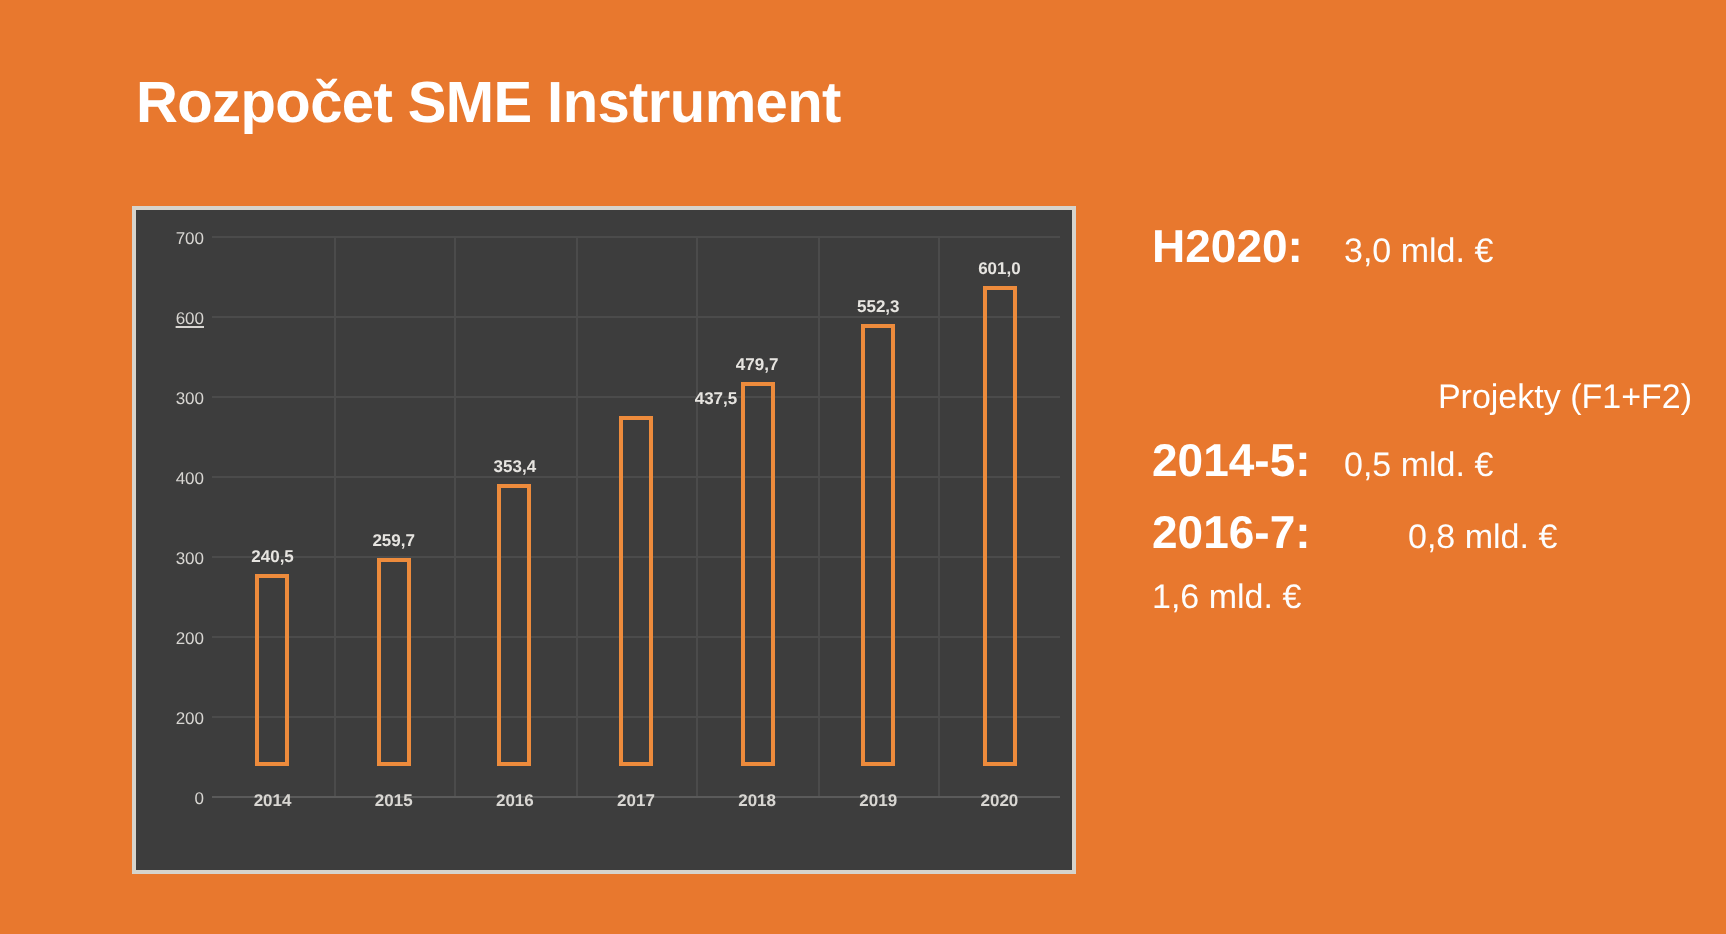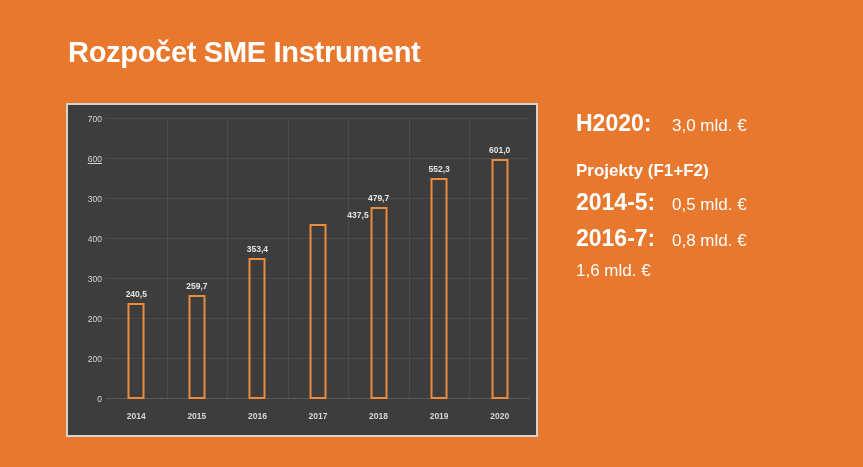--- a/index.html
+++ b/index.html
@@ -82,21 +82,21 @@
   }
   .axis-base {
     position: absolute;
     left: 0; right: 0; bottom: 0;
     height: 1px;
     background: #5a5a5a;
   }
 
   .bar-slot {
     position: absolute;
-    bottom: 0;
+    bottom: 16px;
     top: 0;
     text-align: right;
   }
   .bar {
     position: absolute;
     bottom: 0;
     left: 50%;
     transform: translateX(-50%);
     width: 17px;
     border: 2px solid #ed8b3c;
@@ -143,25 +143,26 @@
     flex: 0 0 96px;
   }
   .info-value {
     font-size: 17px;
     font-weight: normal;
     color: #fdfdfd;
   }
   #info-h2020 { margin-bottom: 0; }
   #info-heading {
     font-size: 17px;
-    font-weight: bold;
-    margin-top: 24px;
+    font-weight: normal;
+    margin-top: 52px;
     margin-bottom: 8px;
-  }
-  .info-row + .info-row { margin-top: 9px; }
+    text-align: right;
+  }
+  .info-row + .info-row { margin-top: 9px; gap: 32px; }
 </style>
 </head>
 <body>
 
 <div id="page-title">Rozpočet SME Instrument</div>
 
 <div id="chart-panel">
   <div id="plot-wrapper">
     <div id="y-ticks">
         <div class="y-tick" style="top: 294px;">0</div>

